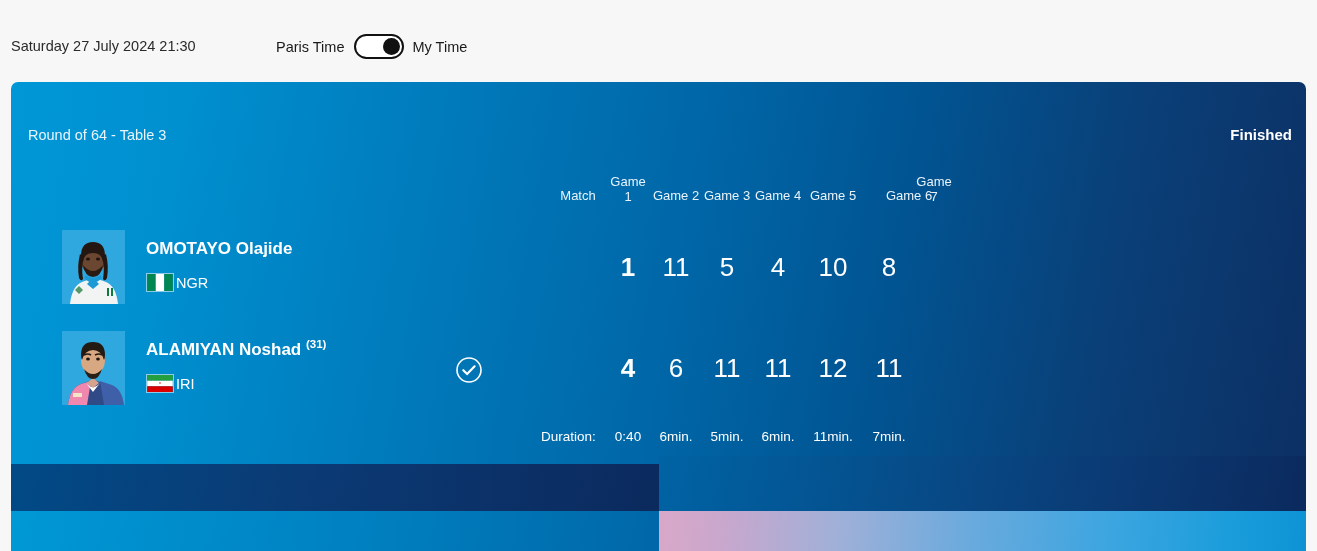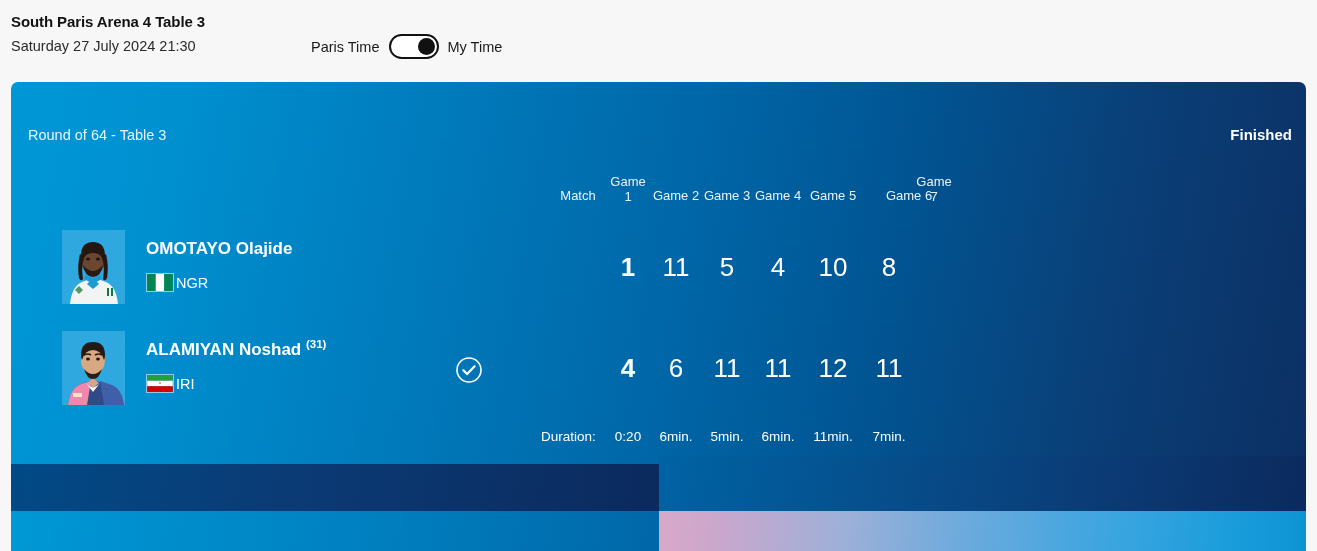--- a/index.html
+++ b/index.html
@@ -19,21 +19,21 @@
     position: absolute; left: 11px; top: 13px;
     font-size: 15px; font-weight: bold; color: #121212;
     letter-spacing: -0.1px;
   }
   .venue-datetime {
     position: absolute; left: 11px; top: 38px;
     font-size: 14.5px; color: #2a2a2a;
   }
   .time-toggle-wrap {
     position: absolute; left: 276px; top: 34px;
-    display: flex; align-items: center; gap: 9px; margin-left: 35px;
+    display: flex; align-items: center; gap: 9px;
   }
   .time-label { font-size: 14.5px; color: #1a1a1a; white-space: nowrap; }
   .toggle {
     width: 50px; height: 25px; border-radius: 13px;
     background: #ffffff; border: 2px solid #111111;
     position: relative; flex: none; cursor: pointer;
   }
   .toggle .knob {
     position: absolute; top: 2px; right: 2px;
     width: 17px; height: 17px; border-radius: 50%;
@@ -157,21 +157,20 @@
     left: 648px; top: 55px; width: 647px; height: 40px;
     background: linear-gradient(95deg,
       #d9a8c8 0%, #c9a7cd 10%, #9fb0d8 28%,
       #6aaadd 48%, #3ba5e0 70%, #1b9ddb 88%, #0d93d4 100%);
   }
 </style>
 </head>
 <body>
 
 <div class="page-header">
-  <div class="venue-title">South Paris Arena 4 Table 3</div>
   <div class="venue-datetime">Saturday 27 July 2024 21:30</div>
 
   <div class="time-toggle-wrap">
     <span class="time-label">Paris Time</span>
     <div class="toggle">
       <div class="knob"></div>
     </div>
     <span class="time-label">My Time</span>
   </div>
 </div>
@@ -299,21 +298,21 @@
       <div class="score-cell match-score" style="left: 587px; width: 60px;">4</div>
       <div class="score-cell" style="left: 635px; width: 60px;">6</div>
       <div class="score-cell" style="left: 686px; width: 60px;">11</div>
       <div class="score-cell" style="left: 737px; width: 60px;">11</div>
       <div class="score-cell" style="left: 792px; width: 60px;">12</div>
       <div class="score-cell" style="left: 848px; width: 60px;">11</div>
     </div>
 
   <div class="duration-row" id="duration-row">
       <div class="duration-label" style="left: 530px;">Duration:</div>
-      <div class="duration-cell" style="left: 582px; width: 70px;">0:20</div>
+      <div class="duration-cell" style="left: 582px; width: 70px;">0:40</div>
       <div class="duration-cell" style="left: 630px; width: 70px;">6min.</div>
       <div class="duration-cell" style="left: 681px; width: 70px;">5min.</div>
       <div class="duration-cell" style="left: 732px; width: 70px;">6min.</div>
       <div class="duration-cell" style="left: 787px; width: 70px;">11min.</div>
       <div class="duration-cell" style="left: 843px; width: 70px;">7min.</div>
     </div>
 
   <div class="footer-bands">
     <div class="band band-b"></div>
     <div class="band band-a"></div>

